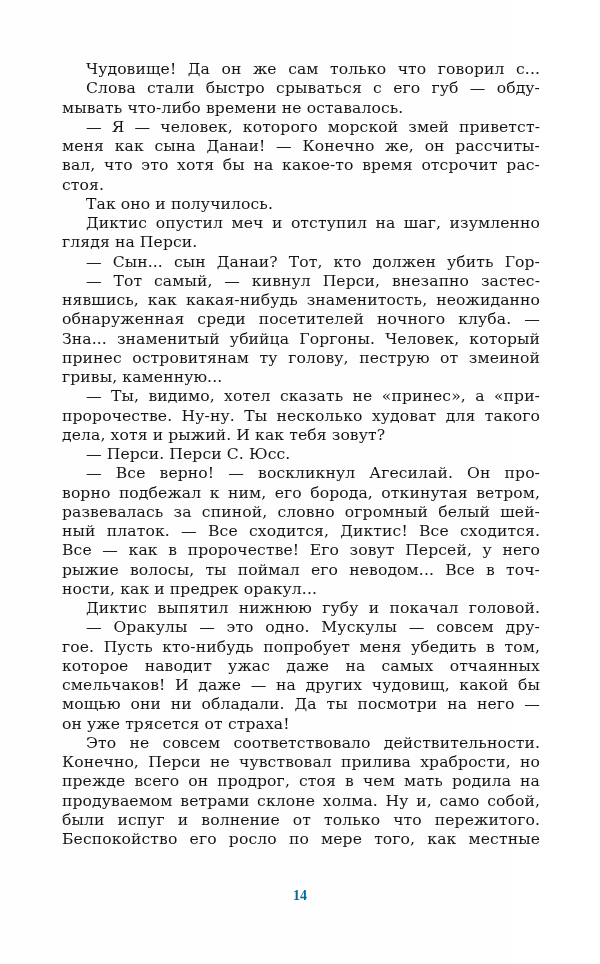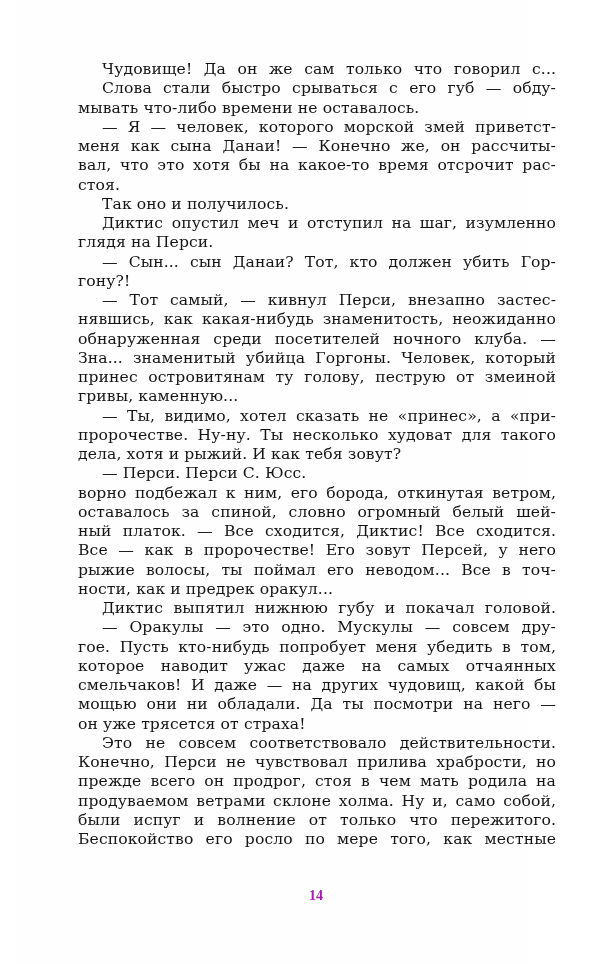--- a/index.html
+++ b/index.html
@@ -8,21 +8,21 @@
       background: #ffffff;
     }
     body {
       width: 600px;
       height: 964px;
       position: relative;
       overflow: hidden;
     }
     .page {
       position: absolute;
-      left: 16px;
+      left: 0;
       top: 0;
       width: 513px;
       height: 964px;
       background: #fefefe;
     }
     .text-block {
       position: absolute;
       left: 62px;
       top: 60px;
       width: 478px;
@@ -46,52 +46,52 @@
     }
     .page-number {
       position: absolute;
       top: 888px;
       left: 0;
       width: 600px;
       text-align: center;
       font-family: "Liberation Serif", serif;
       font-weight: bold;
       font-size: 14px;
-      color: #a21caf;
+      color: #0369a1;
     }
   </style>
 </head>
 <body>
 
 <div class="page">
   <div class="text-block" id="text-block">
       <div class="line indent">Чудовище! Да он же сам только что говорил с...</div>
       <div class="line indent">Слова стали быстро срываться с его губ — обду-</div>
       <div class="line last">мывать что-либо времени не оставалось.</div>
       <div class="line indent">— Я — человек, которого морской змей приветст-</div>
       <div class="line">меня как сына Данаи! — Конечно же, он рассчиты-</div>
       <div class="line">вал, что это хотя бы на какое-то время отсрочит рас-</div>
       <div class="line last">стоя.</div>
       <div class="line indent last">Так оно и получилось.</div>
       <div class="line indent">Диктис опустил меч и отступил на шаг, изумленно</div>
       <div class="line last">глядя на Перси.</div>
       <div class="line indent">— Сын... сын Данаи? Тот, кто должен убить Гор-</div>
-      <div class="line last">гону?!</div>
       <div class="line indent">— Тот самый, — кивнул Перси, внезапно застес-</div>
       <div class="line">нявшись, как какая-нибудь знаменитость, неожиданно</div>
       <div class="line">обнаруженная среди посетителей ночного клуба. —</div>
       <div class="line">Зна... знаменитый убийца Горгоны. Человек, который</div>
       <div class="line">принес островитянам ту голову, пеструю от змеиной</div>
       <div class="line last">гривы, каменную...</div>
       <div class="line indent">— Ты, видимо, хотел сказать не «принес», а «при-</div>
       <div class="line">пророчестве. Ну-ну. Ты несколько худоват для такого</div>
       <div class="line last">дела, хотя и рыжий. И как тебя зовут?</div>
       <div class="line indent last">— Перси. Перси С. Юсс.</div>
+      <div class="line indent">— Все верно! — воскликнул Агесилай. Он про-</div>
       <div class="line">ворно подбежал к ним, его борода, откинутая ветром,</div>
-      <div class="line">оставалось за спиной, словно огромный белый шей-</div>
+      <div class="line">развевалась за спиной, словно огромный белый шей-</div>
       <div class="line">ный платок. — Все сходится, Диктис! Все сходится.</div>
       <div class="line">Все — как в пророчестве! Его зовут Персей, у него</div>
       <div class="line">рыжие волосы, ты поймал его неводом... Все в точ-</div>
       <div class="line last">ности, как и предрек оракул...</div>
       <div class="line indent">Диктис выпятил нижнюю губу и покачал головой.</div>
       <div class="line indent">— Оракулы — это одно. Мускулы — совсем дру-</div>
       <div class="line">гое. Пусть кто-нибудь попробует меня убедить в том,</div>
       <div class="line">которое наводит ужас даже на самых отчаянных</div>
       <div class="line">смельчаков! И даже — на других чудовищ, какой бы</div>
       <div class="line">мощью они ни обладали. Да ты посмотри на него —</div>

